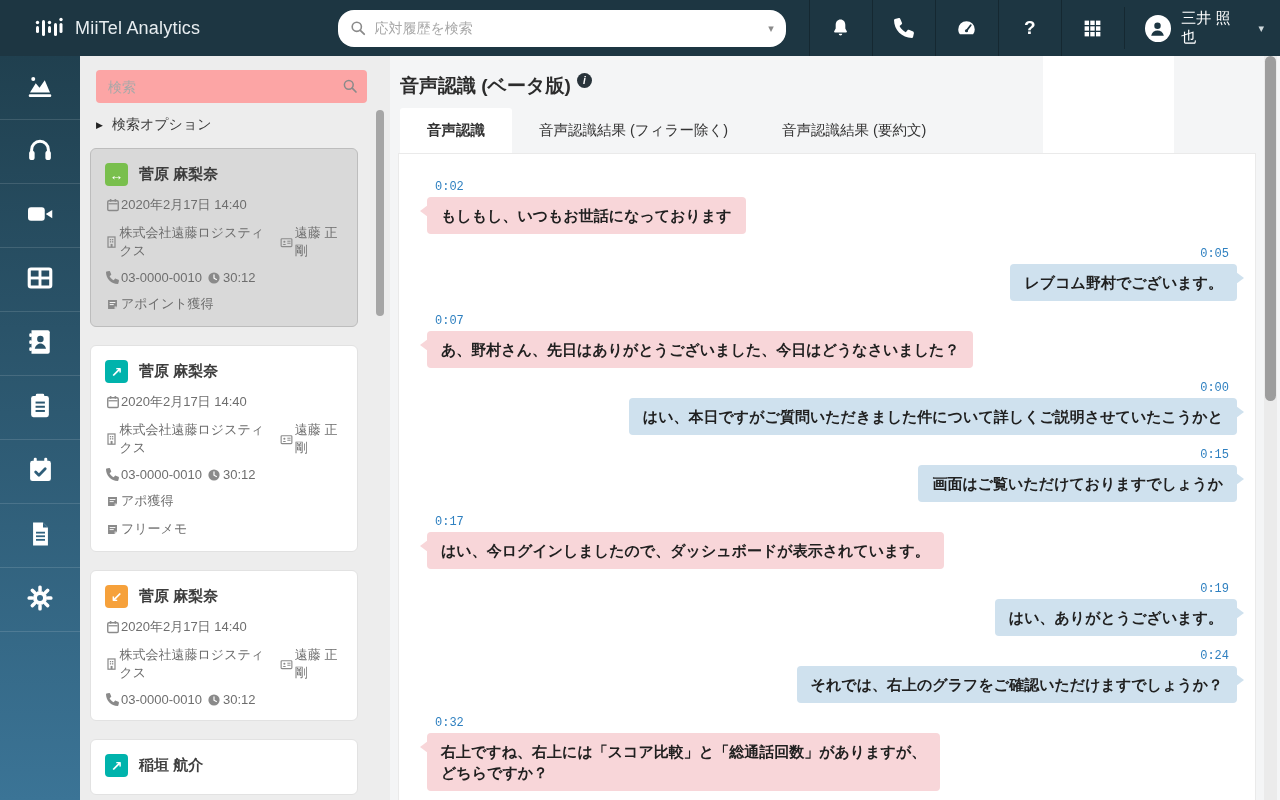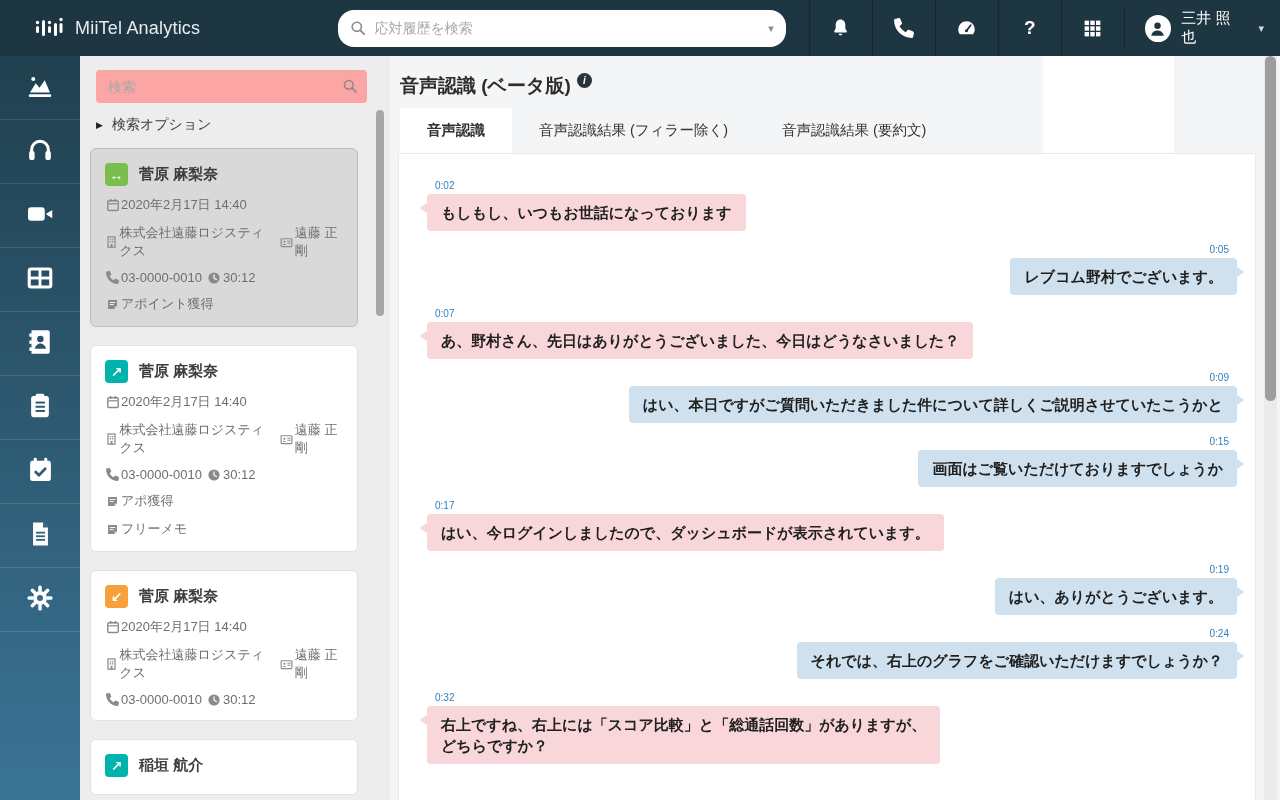--- a/index.html
+++ b/index.html
@@ -70,21 +70,21 @@
   .tabs { display:flex; margin:9px 0 0 10px; }
   .tab { height:45px; display:flex; align-items:center; padding:0 27px;
     font-size:14.5px; color:#333; cursor:pointer; white-space:nowrap; }
   .tab.active { background:#fff; font-weight:bold; border-radius:3px 3px 0 0; }
   .panel { position:absolute; top:97px; left:8px; width:858px; height:647px;
     background:#fff; border:1px solid #eaeaea; border-bottom:none; overflow:hidden; }
   .chat { padding:26px 18px 0 28px; }
   .msg { margin-bottom:13px; display:flex; flex-direction:column; }
   .msg.left  { align-items:flex-start; }
   .msg.right { align-items:flex-end; }
-  .msg-time { color:#2f80c0; font-size:10px; margin:0 8px 3px; }
+  .msg-time { color:#2f80c0; font-size:12px; margin:0 8px 3px;font-family:Liberation Mono, monospace; }
   .bubble { position:relative; padding:8px 14px; font-size:15px; font-weight:600;
     color:#202020; border-radius:4px; line-height:1.4; white-space:pre-line;
     max-width:720px; cursor:pointer; }
   .msg.left .bubble { background:#f8d6d9; }
   .msg.left .bubble::before { content:""; position:absolute; left:-7px; top:8px;
     border:6px solid transparent; border-left:none; border-right:8px solid #f8d6d9; }
   .msg.right .bubble { background:#cfe1ee; }
   .msg.right .bubble::after { content:""; position:absolute; right:-7px; top:8px;
     border:6px solid transparent; border-right:none; border-left:8px solid #cfe1ee; }
 
@@ -501,21 +501,21 @@
         </div>
         <div class="msg right">
           <div class="msg-time">0:05</div>
           <div class="bubble">レブコム野村でございます。</div>
         </div>
         <div class="msg left">
           <div class="msg-time">0:07</div>
           <div class="bubble">あ、野村さん、先日はありがとうございました、今日はどうなさいました？</div>
         </div>
         <div class="msg right">
-          <div class="msg-time">0:09</div>
+          <div class="msg-time">0:00</div>
           <div class="bubble">はい、本日ですがご質問いただきました件について詳しくご説明させていたこうかと</div>
         </div>
         <div class="msg right">
           <div class="msg-time">0:15</div>
           <div class="bubble">画面はご覧いただけておりますでしょうか</div>
         </div>
         <div class="msg left">
           <div class="msg-time">0:17</div>
           <div class="bubble">はい、今ログインしましたので、ダッシュボードが表示されています。</div>
         </div>

